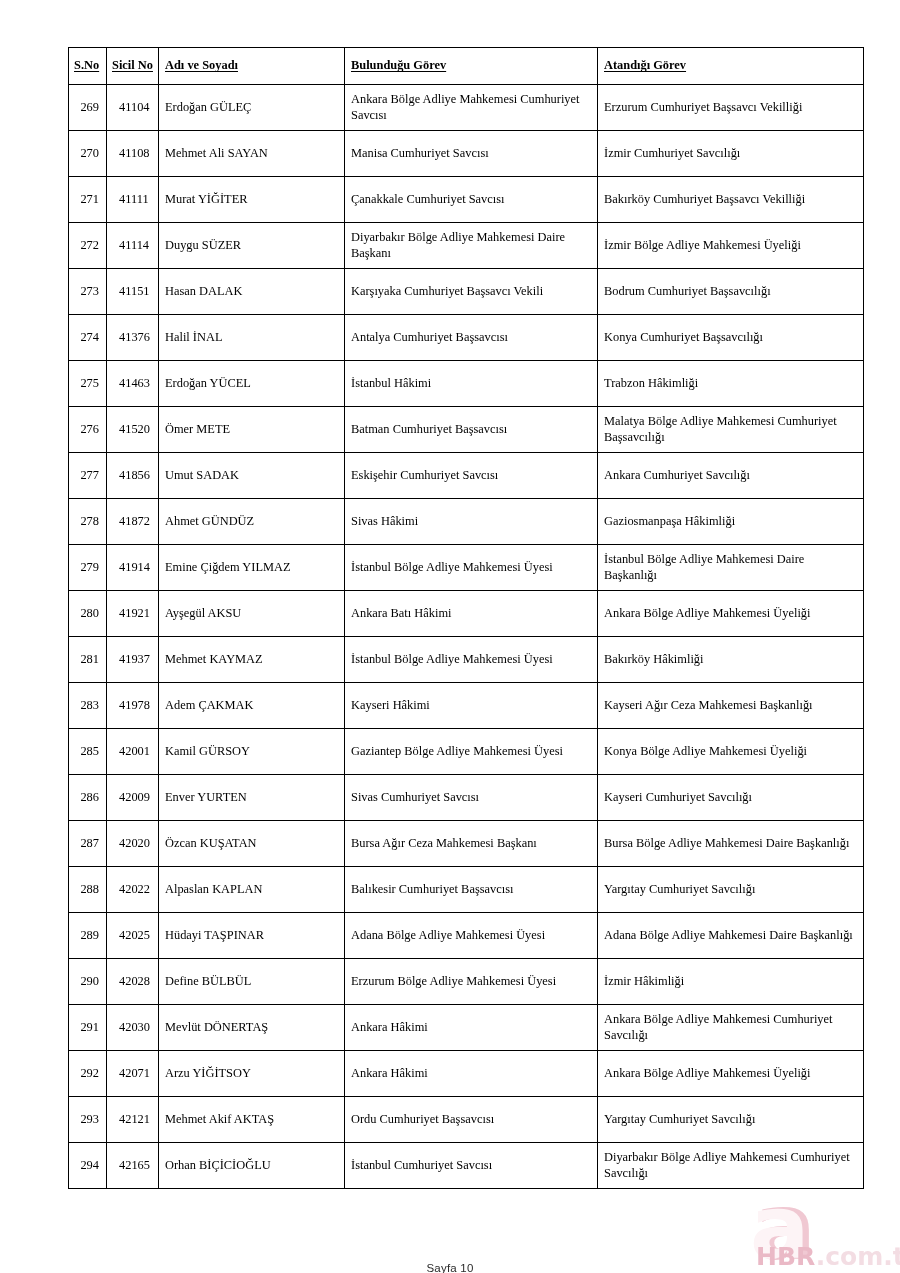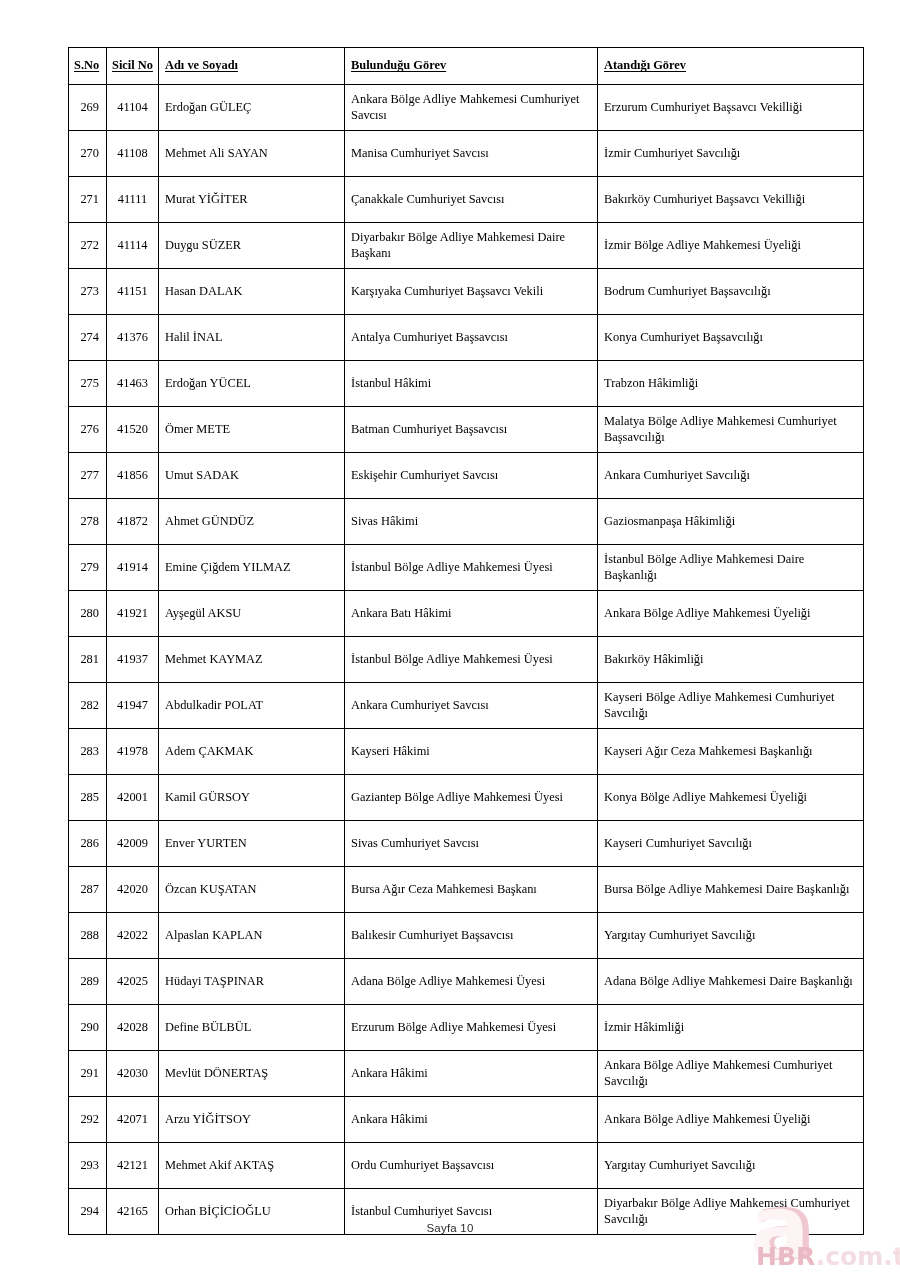--- a/index.html
+++ b/index.html
@@ -69,36 +69,36 @@
     text-align: left;
     padding-left: 5px;
     padding-right: 3px;
   }
 
   tbody td.cell-sno {
     text-align: right;
     padding-right: 7px;
   }
   tbody td.cell-sicil {
-    text-align: center;
-    padding-left: 5px;
+    text-align: left;
+    padding-left: 12px;
     font-family: Liberation Serif, serif;
   }
   tbody tr {
     height: 35px;
     margin-left: 40px;
   }
   tbody td {
     height: 35px;
   }
 
   .footer-page {
     position: absolute;
     left: 0;
-    top: 1222px;
+    top: 1262px;
     width: 900px;
     text-align: center;
     font-family: "Liberation Sans", "DejaVu Sans", sans-serif;
     font-size: 11.5px;
     color: #2b2b2b;
     letter-spacing: 0.2px;
   }
 
   
   .watermark {
@@ -254,27 +254,20 @@
             <td>Ankara Bölge Adliye Mahkemesi Üyeliği</td>
           </tr>
           <tr>
             <td class="cell-sno">281</td>
             <td class="cell-sicil">41937</td>
             <td>Mehmet KAYMAZ</td>
             <td>İstanbul Bölge Adliye Mahkemesi Üyesi</td>
             <td>Bakırköy Hâkimliği</td>
           </tr>
           <tr>
-            <td class="cell-sno">282</td>
-            <td class="cell-sicil">41947</td>
-            <td>Abdulkadir POLAT</td>
-            <td>Ankara Cumhuriyet Savcısı</td>
-            <td>Kayseri Bölge Adliye Mahkemesi Cumhuriyet Savcılığı</td>
-          </tr>
-          <tr>
             <td class="cell-sno">283</td>
             <td class="cell-sicil">41978</td>
             <td>Adem ÇAKMAK</td>
             <td>Kayseri Hâkimi</td>
             <td>Kayseri Ağır Ceza Mahkemesi Başkanlığı</td>
           </tr>
           <tr>
             <td class="cell-sno">285</td>
             <td class="cell-sicil">42001</td>
             <td>Kamil GÜRSOY</td>

